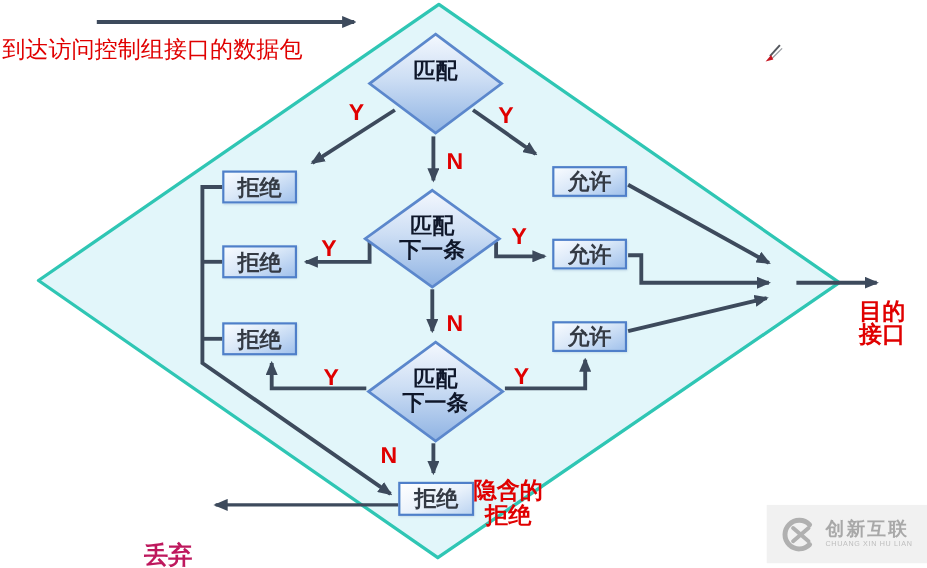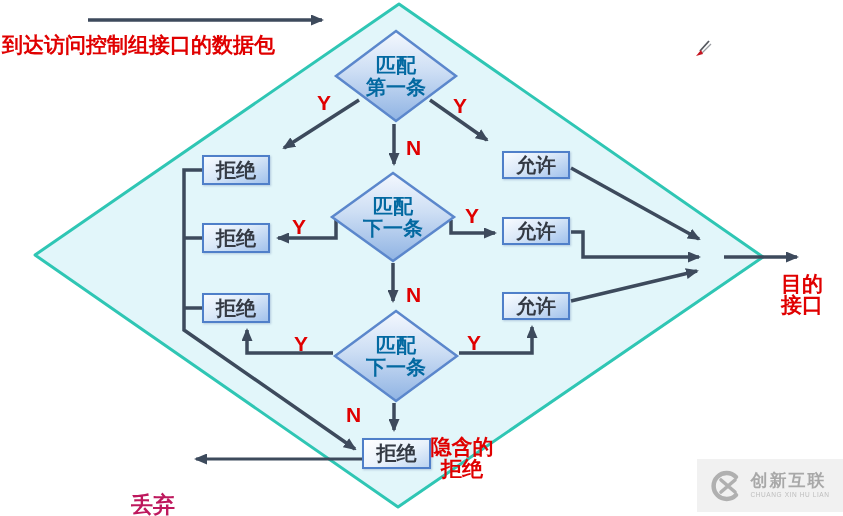--- a/index.html
+++ b/index.html
@@ -14,32 +14,32 @@
     border:2px solid #4f7fc9;
     background:linear-gradient(155deg,#f8fbff 0%,#dae8f8 45%,#a2c2ec 100%);
     font-weight:bold;font-size:20px;color:#343a44;
     box-shadow:1px 1px 2px rgba(90,120,170,0.35);
   }
   .node-box.light{
     background:linear-gradient(155deg,#ffffff 0%,#e8f1fb 55%,#bcd4f1 100%);
   }
   .diamond-text{
     position:absolute;z-index:3;width:110px;text-align:center;
-    font-weight:bold;font-size:20px;line-height:22px;color:#0369a1;
+    font-weight:bold;font-size:20px;line-height:22px;color:#0f172a;
   }
   .red-label{
     position:absolute;z-index:3;color:#e00000;font-weight:bold;font-size:21px;line-height:21px;
   }
   .red-multi{text-align:center;line-height:22px;margin-top:42px;}
   .dark-label{
     position:absolute;z-index:3;color:#be185d;font-weight:bold;font-size:22px;margin-top:39px;
   }
   #page-title{
     position:absolute;left:2px;top:31px;z-index:3;
-    color:#e00000;font-weight:bold;font-size:21px;letter-spacing:0px;white-space:nowrap;
+    color:#e00000;font-weight:normal;font-size:21px;letter-spacing:0px;white-space:nowrap;
   }
   #watermark{
     position:absolute;left:697px;top:459px;width:146px;height:53px;z-index:4;
     background:#f1f1f1;display:flex;align-items:center;justify-content:center;gap:6px;
   }
   #watermark .wm-text{display:flex;flex-direction:column;line-height:1;}
   #watermark .wm-cn{font-size:17px;font-weight:bold;color:#a8a8a8;letter-spacing:2px;}
   #watermark .wm-en{font-size:6.5px;color:#bdbdbd;letter-spacing:0.6px;margin-top:3px;}
   #cursor-icon-wrap{position:absolute;left:692px;top:38px;z-index:4;}
 </style>
@@ -89,21 +89,20 @@
 
     <polygon points="396,31 456,76 396,121 336,76" fill="url(#dg)" stroke="#5b87cc" stroke-width="2.5"></polygon>
     <polygon points="393,173 454,217 393,261 332,217" fill="url(#dg)" stroke="#5b87cc" stroke-width="2.5"></polygon>
     <polygon points="396,311 457,356 396,401 335,356" fill="url(#dg)" stroke="#5b87cc" stroke-width="2.5"></polygon>
   </svg>
 
   <div id="page-title">到达访问控制组接口的数据包</div>
 
   <div class="diamond-text" style="left:341px;top:54px;">
     <div>匹配</div>
-    <div>第一条</div>
   </div>
   <div class="diamond-text" style="left:338px;top:195px;">
     <div>匹配</div>
     <div>下一条</div>
   </div>
   <div class="diamond-text" style="left:341px;top:334px;">
     <div>匹配</div>
     <div>下一条</div>
   </div>
 

